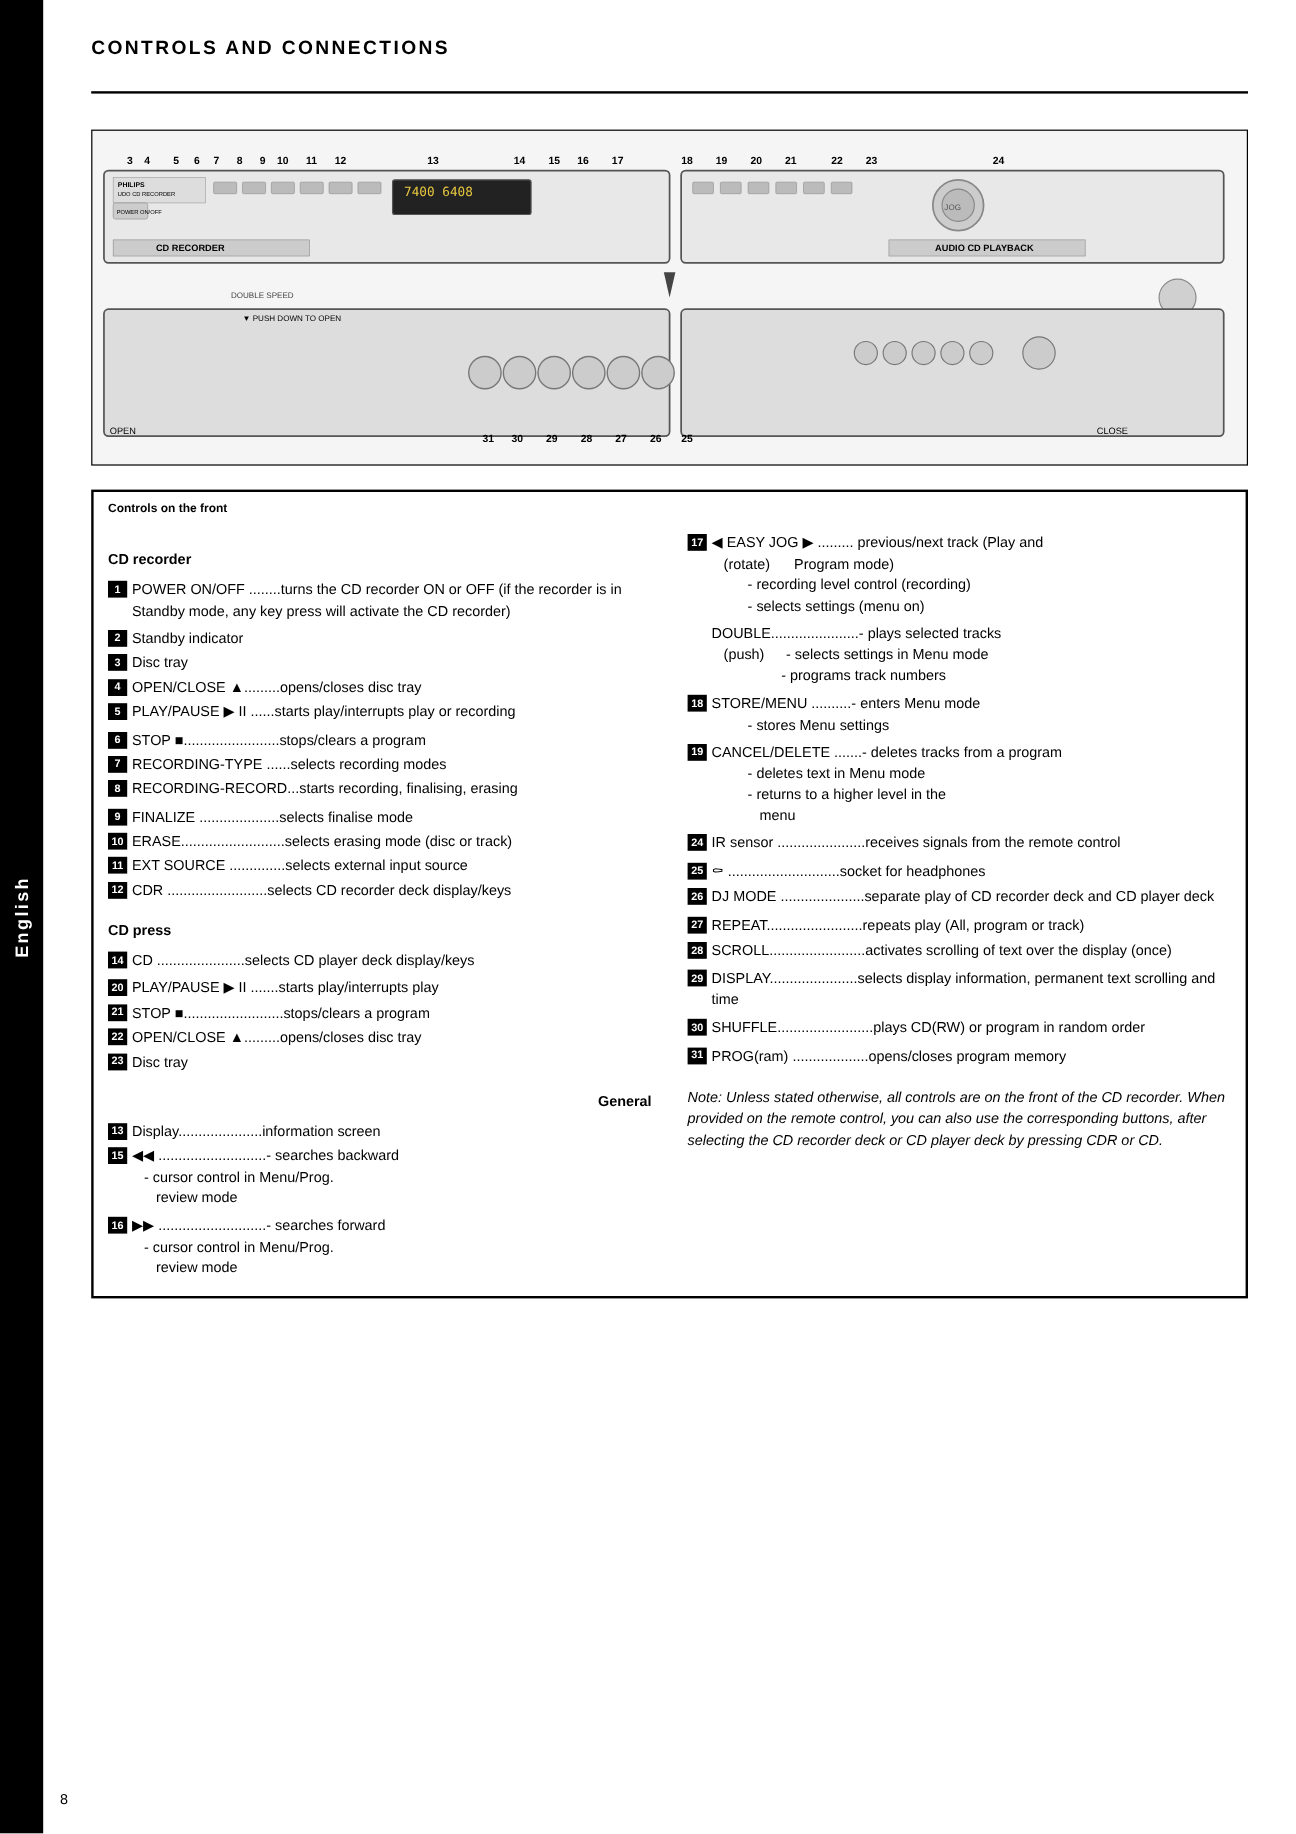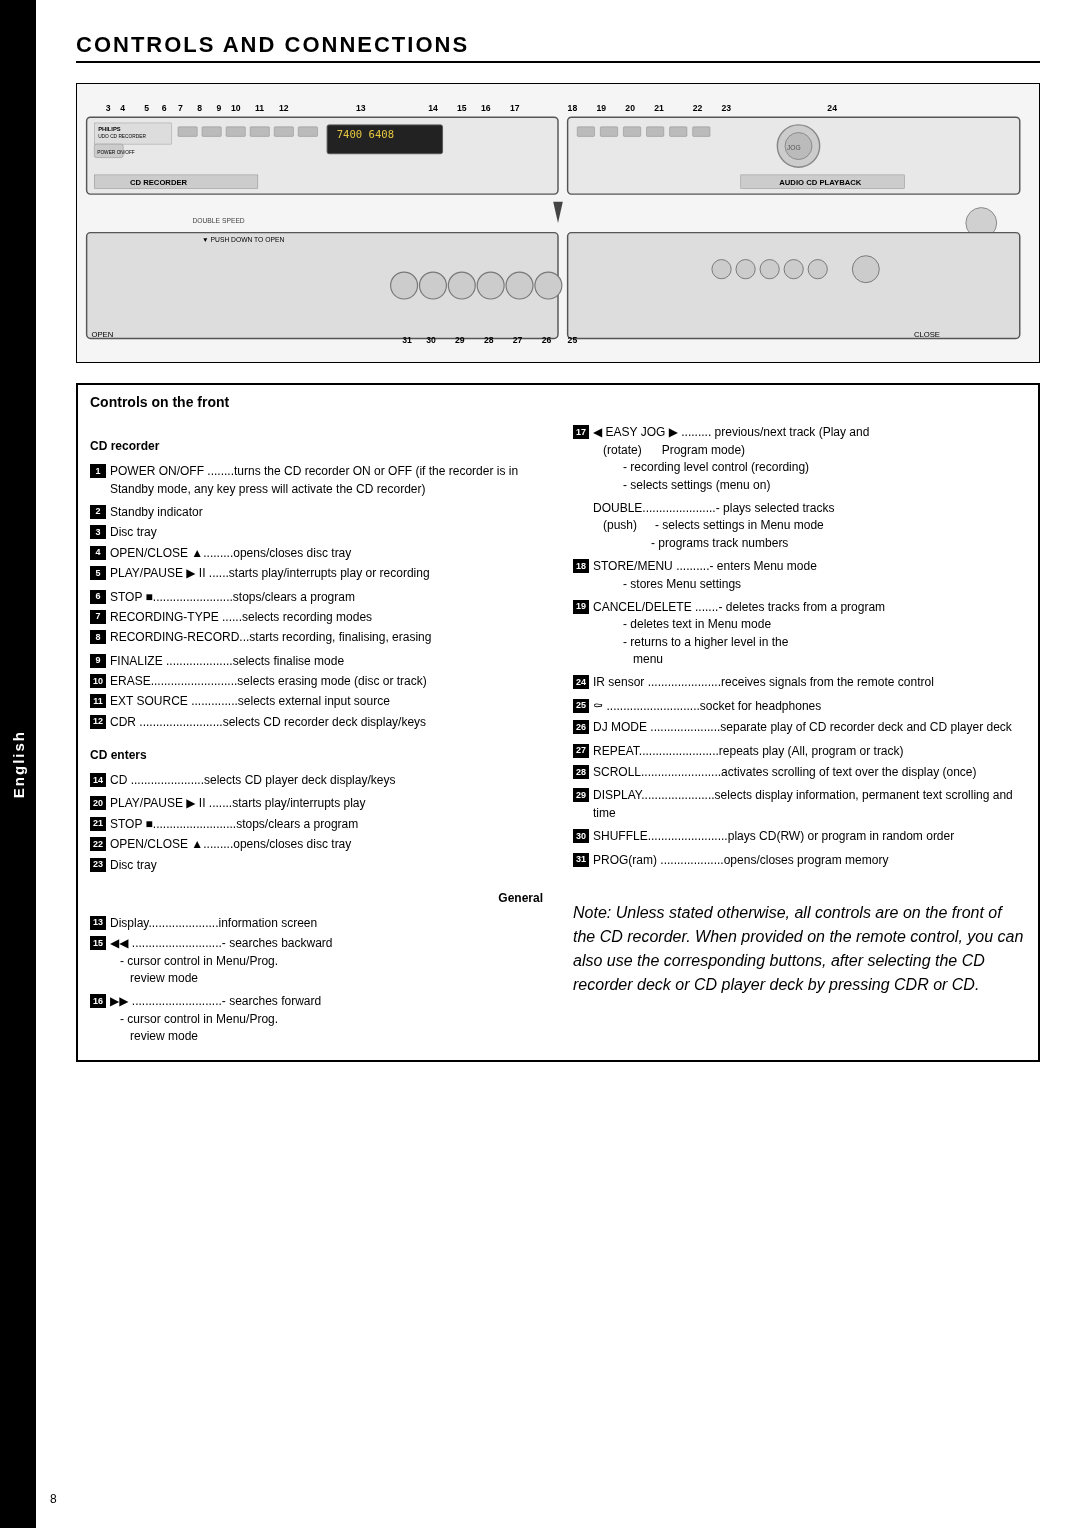--- a/index.html
+++ b/index.html
@@ -38,27 +38,27 @@
       transform: rotate(180deg);
       letter-spacing: 2px;
     }
     
     .main-content {
       margin-left: 36px;
       padding: 30px 40px 40px 40px;
     }
     
     .page-title {
-      font-size: 22px;
+      font-size: 16px;
       font-weight: bold;
       letter-spacing: 2px;
       text-transform: uppercase;
-      margin-bottom: 20px;
+      margin-bottom: 30px;
       border-bottom: 2px solid #000;
-      padding-bottom: 0;
+      padding-bottom: 24px;
     }
     
     .diagram-area {
       border: 1px solid #000;
       margin-bottom: 20px;
       background: #f5f5f5;
       position: relative;
       height: 280px;
       overflow: hidden;
     }
@@ -67,21 +67,21 @@
       width: 100%;
       height: 100%;
     }
     
     .controls-section {
       border: 2px solid #000;
       padding: 8px 12px;
       margin-bottom: 16px;
     }
     .controls-section-title {
-      font-size: 14px;
+      font-size: 10px;
       font-weight: bold;
       margin-bottom: 12px;
     }
     
     .two-col {
       display: flex;
       gap: 30px;
     }
     .col-left {
       flex: 1;
@@ -91,23 +91,23 @@
     }
     
     .subsection-title {
       font-weight: bold;
       font-size: 12px;
       margin-bottom: 8px;
       margin-top: 14px;
     }
     
     .note-text {
-      font-size: 16px;
+      font-size: 12px;
       font-style: italic;
-      margin-top: 32px;
+      margin-top: 16px;
       line-height: 1.5;
     }
     
     .page-num {
       position: absolute;
       bottom: 20px;
       left: 50px;
       font-size: 12px;
     }
     .ctrl-row {
@@ -321,21 +321,21 @@
           <div class="ctrl-row">
             <span class="num-badge">11</span>
             <span class="ctrl-desc"><span class="bold">EXT SOURCE</span> ..............selects external input source</span>
           </div>
 
           <div class="ctrl-row multi-line-desc">
             <span class="num-badge">12</span>
             <span class="ctrl-desc"><span class="bold">CDR</span>  .........................selects CD recorder deck display/keys</span>
           </div>
 
-          <div class="subsection-title" style="margin-top:16px;">CD enters</div>
+          <div class="subsection-title" style="margin-top:16px;">CD press</div>
 
           <div class="ctrl-row multi-line-desc">
             <span class="num-badge">14</span>
             <span class="ctrl-desc"><span class="bold">CD</span>  ......................selects CD player deck display/keys</span>
           </div>
 
           <div class="ctrl-row">
             <span class="num-badge">20</span>
             <span class="ctrl-desc"><span class="bold">PLAY/PAUSE ▶ II</span> .......starts play/interrupts play</span>
           </div>

